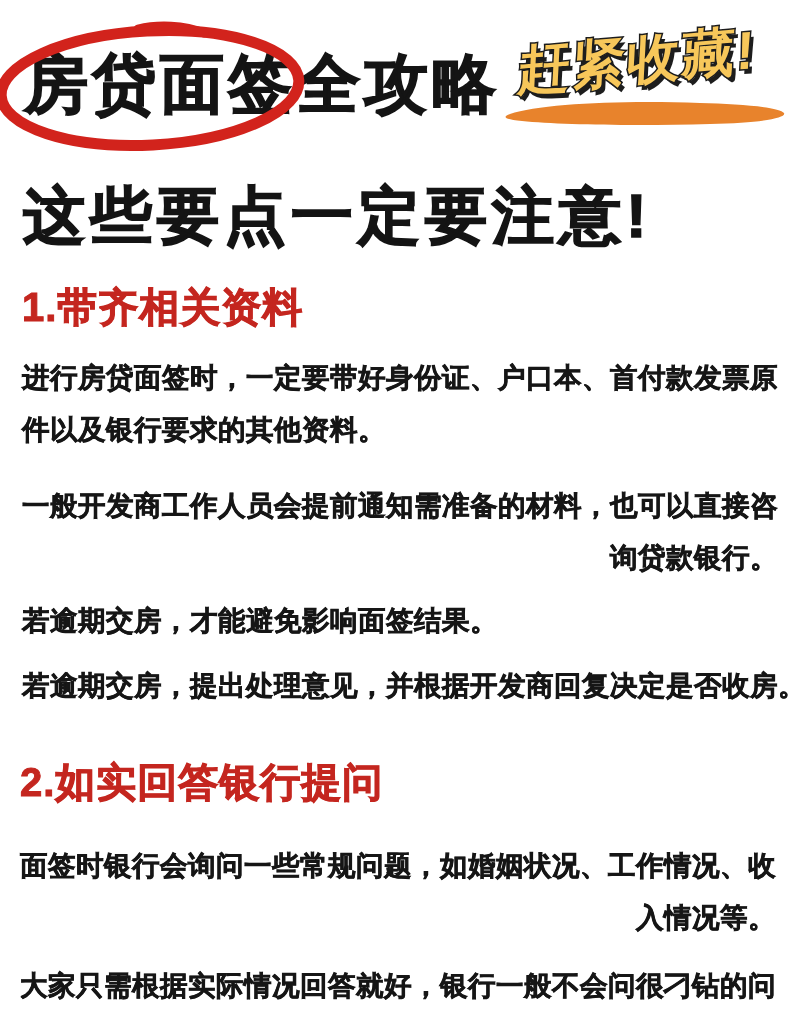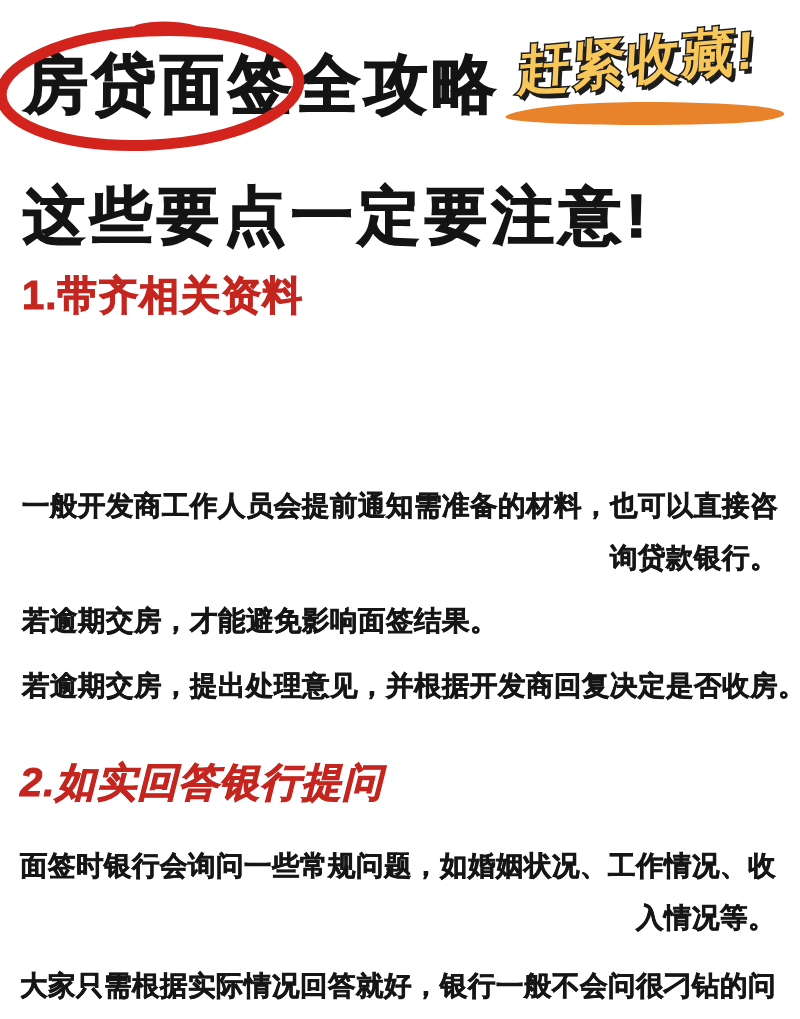--- a/index.html
+++ b/index.html
@@ -28,22 +28,22 @@
   .subtitle{
     position:absolute;left:20px;top:177px;margin:3px;
     font-size:62px;font-weight:900;line-height:1.15;letter-spacing:5px;
     color:#141414;-webkit-text-stroke:1.5px #141414;white-space:pre;
   }
   .sec-heading{
     position:absolute;margin:0;
     font-size:40px;font-weight:900;line-height:1;letter-spacing:1px;
     color:#c4261f;-webkit-text-stroke:1px #c4261f;white-space:pre;
   }
-  #sh1{left:22px;top:275px;text-align:right;}
-  #sh2{left:20px;top:762px;font-style:italic;}
+  #sh1{left:22px;top:287px;text-align:right;}
+  #sh2{left:20px;top:762px;}
   .para{
     position:absolute;margin:0;
     font-size:27.5px;font-weight:700;line-height:52px;letter-spacing:0.5px;
     color:#161616;-webkit-text-stroke:0.6px #161616;
     white-space:pre;
   }
   #p1{left:22px;top:352px;}
   #p2{left:22px;top:480px;text-align:right;}
   #p3{left:22px;top:595px;}
   #p4{left:22px;top:660px;}
@@ -65,20 +65,22 @@
   <svg class="swoosh-svg" viewBox="0 0 288 26" aria-hidden="true">
     <path d="M 10 14 C 40 4 120 0 200 3 C 240 4 280 7 284 13 C 287 18 260 23 210 24 C 140 26 60 25 22 21 C 4 19 2 17 10 14 Z" fill="#e8832c"></path>
   </svg>
 
   <div class="badge">赶紧收藏!</div>
 
   <h2 class="subtitle">这些要点一定要注意!</h2>
 
   <h3 class="sec-heading" id="sh1">1.带齐相关资料</h3>
 
+  <p class="para" id="p1">进行房贷面签时，一定要带好身份证、户口本、首付款发票原
+件以及银行要求的其他资料。</p>
 
   <p class="para" id="p2">一般开发商工作人员会提前通知需准备的材料，也可以直接咨
 询贷款银行。</p>
 
   <p class="para" id="p3">若逾期交房，才能避免影响面签结果。</p>
 
   <p class="para" id="p4">若逾期交房，提出处理意见，并根据开发商回复决定是否收房。</p>
 
   <h3 class="sec-heading" id="sh2">2.如实回答银行提问</h3>
 

